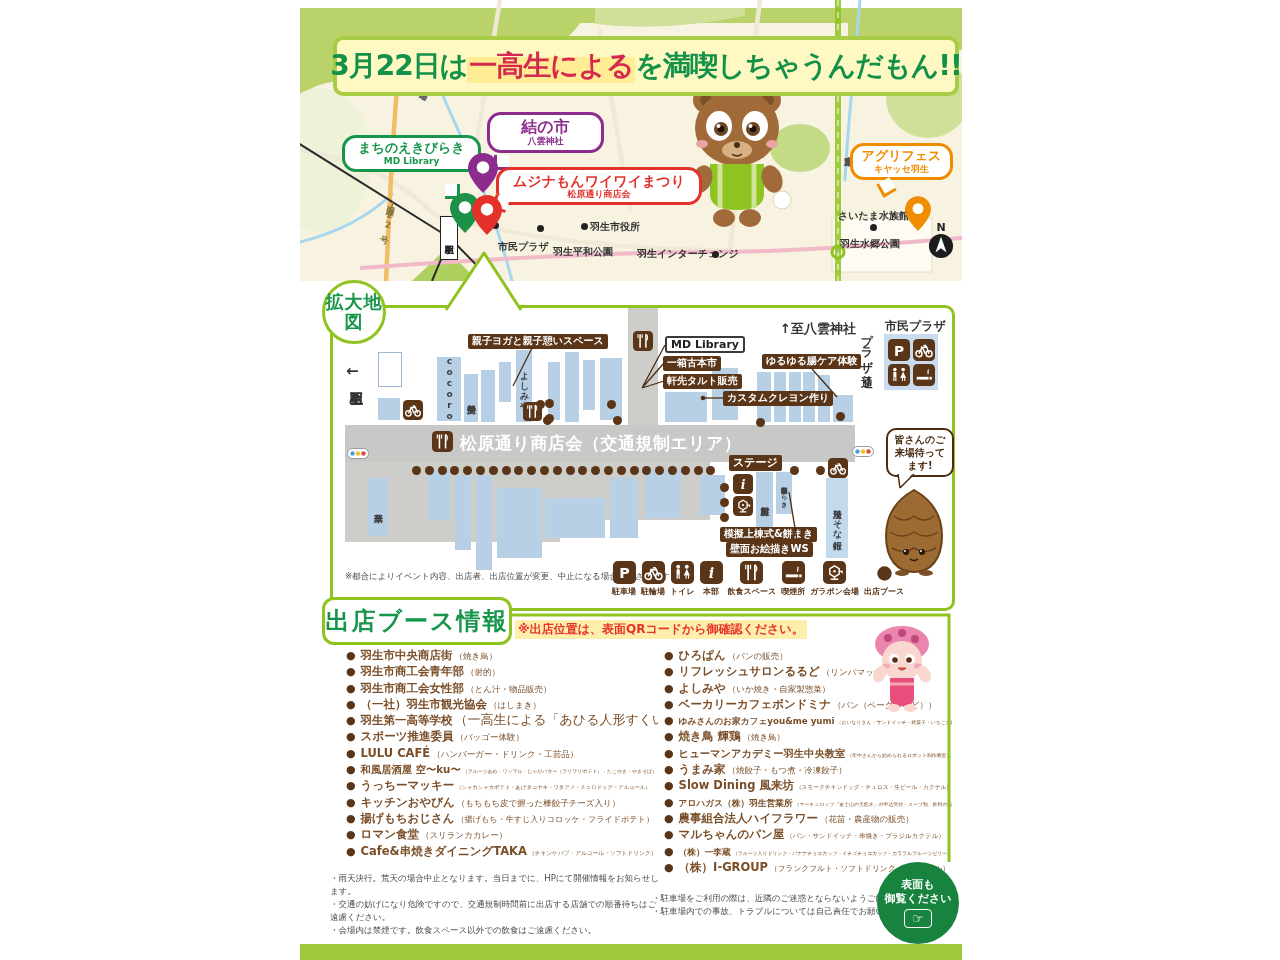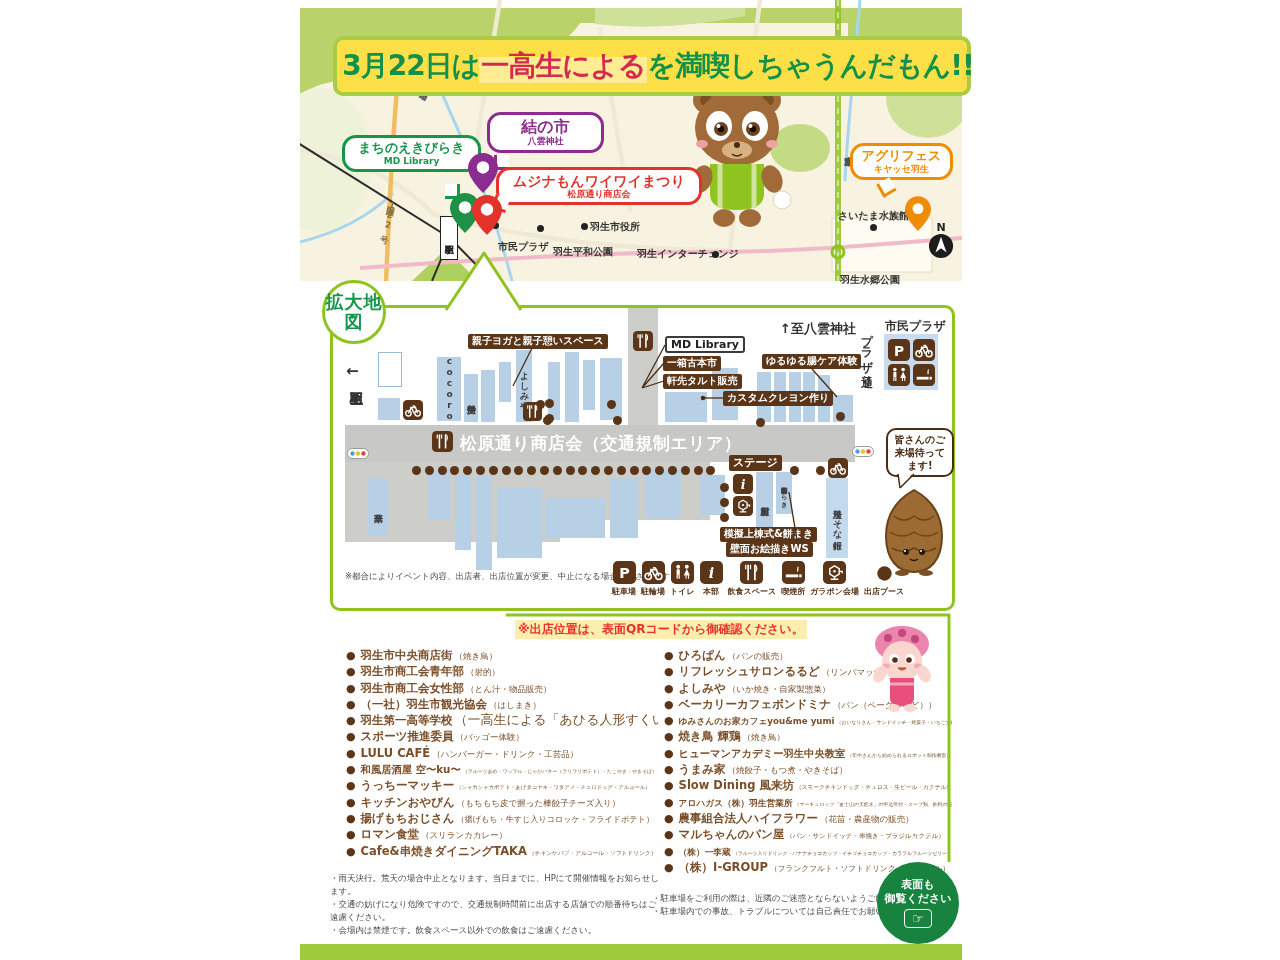--- a/index.html
+++ b/index.html
@@ -1,23 +1,23 @@
 <!DOCTYPE html>
 <html><head>
 <meta charset="utf-8">
 <style>
   html,body{margin:0;padding:0;background:#fff;}
   .page{position:relative;width:1280px;height:960px;background:#fff;overflow:hidden;
         font-family:"DejaVu Sans",sans-serif;}
   .flyer{position:absolute;left:300px;top:0;width:662px;height:960px;}
   
   #topmap-svg{position:absolute;left:0;top:0;width:662px;height:281px;z-index:1;}
-  .banner{position:absolute;left:33px;top:36px;width:618px;height:52px;background:#fde047;
+  .banner{position:absolute;left:33px;top:36px;width:618px;height:52px;background:#fef9c3;
           border:4px solid #a8cc45;border-radius:10px;z-index:4;display:flex;align-items:center;justify-content:center;
-          font-weight:bold;font-size:28px;letter-spacing:-1px;white-space:nowrap;padding-left:12px;}
+          font-weight:bold;font-size:28px;letter-spacing:-1px;white-space:nowrap;}
   .banner .grn{color:#149149;}
   .banner .hl{color:#d42a50;background:linear-gradient(transparent 26%,#ffec93 26%,#ffec93 94%,transparent 94%);padding:0 2px;}
   .bubble{position:absolute;background:#fff;border:3px solid currentColor;border-radius:14px;text-align:center;
           padding:3px 6px;line-height:1.15;z-index:5;}
   .bubble .t{display:block;font-weight:bold;}
   .bubble .s{display:block;font-weight:bold;font-size:9px;}
   .tail{position:absolute;width:12px;height:12px;background:#fff;border-right:3px solid currentColor;border-bottom:3px solid currentColor;}
   .pin{position:absolute;z-index:6;}
   .pin svg{width:100%;height:100%;display:block;}
   .place{position:absolute;font-size:10px;font-weight:bold;color:#333;z-index:3;white-space:nowrap;}
@@ -198,21 +198,21 @@
           <path d="M12 0C5.4 0 0 5.4 0 12c0 8.5 12 20 12 20s12-11.5 12-20C24 5.4 18.6 0 12 0z" fill="currentColor"></path>
           <circle cx="12" cy="11.5" r="5" fill="#fff"></circle>
         </svg>
       </span>
 
   <div class="place" style="left:198px;top:240px;">市民プラザ</div>
   <div class="place" style="left:290px;top:220px;">羽生市役所</div>
   <div class="place" style="left:253px;top:245px;">羽生平和公園</div>
   <div class="place" style="left:337px;top:247px;">羽生インターチェンジ</div>
   <div class="place" style="left:538px;top:209px;">さいたま水族館</div>
-  <div class="place" style="left:540px;top:237px;margin-top:36px;">羽生水郷公園</div>
+  <div class="place" style="left:540px;top:237px;">羽生水郷公園</div>
   <div class="kdot" style="left:192px;top:222px;"></div>
   <div class="kdot" style="left:237px;top:225px;"></div>
   <div class="kdot" style="left:281px;top:223px;"></div>
   <div class="kdot" style="left:412px;top:251px;"></div>
   <div class="kdot" style="left:570px;top:224px;"></div>
 
   <div class="vlabel" style="left:84px;top:200px;font-size:8.5px;color:#8a7535;transform:rotate(12deg);">国道122号</div>
   <div class="vlabel" style="left:122px;top:86px;font-size:8px;color:#666;transform:rotate(28deg);">葛西用水路</div>
   <div class="vlabel" style="left:542px;top:150px;font-size:9px;color:#555;">東北自動車道</div>
   <div class="station">
@@ -596,20 +596,21 @@
       <path d="M365 345 L342 388 M364 363 L342 388 M364 381 L342 388"></path>
       <path d="M423 398 L403 398"></path>
       <path d="M512 369 L537 397"></path>
       <path d="M497 540 L489 492"></path>
     </g>
     <circle cx="403" cy="398" r="2.3" fill="#4a2c12"></circle>
     <polygon points="598,472 614,472 600,488" fill="#fff"></polygon>
     <path d="M598 474 L600 488 M614 474 L600 488" stroke="#4a2c12" stroke-width="1.5" fill="none"></path>
   </svg>
 
+  <div class="boothbox">出店ブース情報</div>
   <div class="notice">※出店位置は、表面QRコードから御確認ください。</div>
 
   <div class="bcol" style="left:46px;width:312px;">
 
       <div class="booth-item">
         <span class="b-bullet">●</span><span class="b-name">羽生市中央商店街</span><span class="b-note">（焼き鳥）</span>
       </div>
 
 
       <div class="booth-item">
@@ -684,21 +685,21 @@
 
       <div class="booth-item">
         <span class="b-bullet">●</span><span class="b-name">焼き鳥 輝鶏</span><span class="b-note">（焼き鳥）</span>
       </div>
 
       <div class="booth-item">
         <span class="b-bullet">●</span><span class="b-name" style="font-size: 10.3px;">ヒューマンアカデミー羽生中央教室</span><span class="b-note" style="font-size: 4.9px;">（年中さんから始められるロボット制作教室）</span>
       </div>
 
       <div class="booth-item">
-        <span class="b-bullet">●</span><span class="b-name">うまみ家</span><span class="b-note">（焼餃子・もつ煮・やきそば）</span>
+        <span class="b-bullet">●</span><span class="b-name">うまみ家</span><span class="b-note">（焼餃子・もつ煮・冷凍餃子）</span>
       </div>
 
       <div class="booth-item">
         <span class="b-bullet">●</span><span class="b-name">Slow Dining 風来坊</span><span class="b-note" style="font-size: 5.7px;">（スモークチキンドッグ・チュロス・生ビール・カクテル）</span>
       </div>
 
       <div class="booth-item">
         <span class="b-bullet">●</span><span class="b-name" style="font-size: 8.7px;">アロハガス（株）羽生営業所</span><span class="b-note" style="font-size: 4.9px;">（マーキュロップ「富士山の天然水」の申込受付・スープ類、飲料の販売）</span>
       </div>
 

